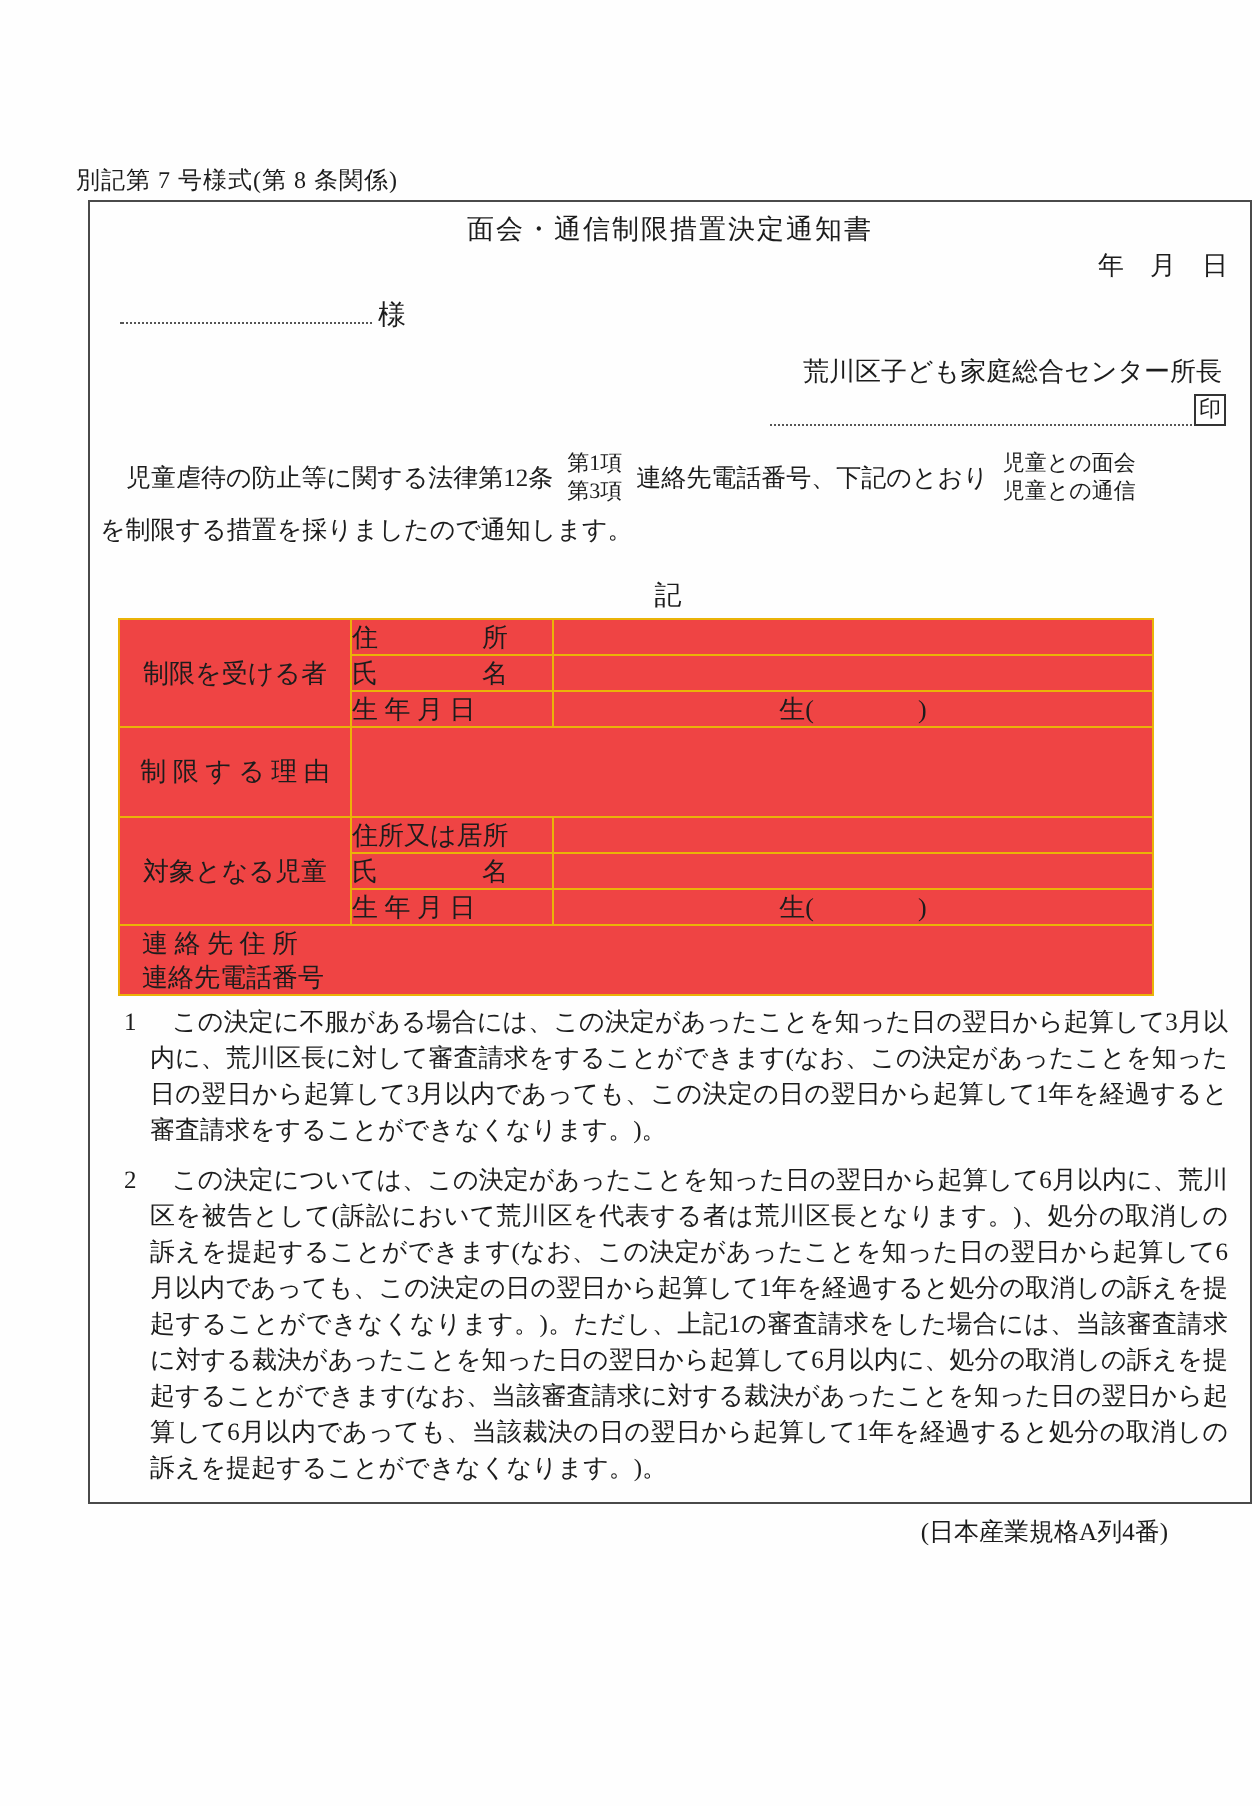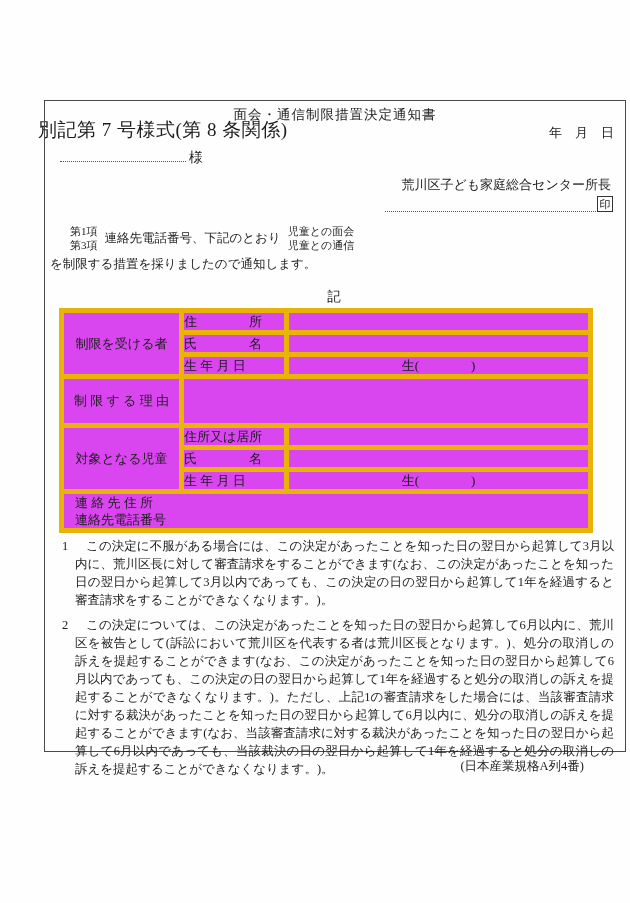--- a/index.html
+++ b/index.html
@@ -6,21 +6,21 @@
   body {
     width: 630px; height: 903px;
     background: #fefefe;
     color: #1c1c1c;
     font-family: "Liberation Serif", "DejaVu Serif", serif;
     position: relative;
     overflow: hidden;
   }
   .form-ref {
     position: absolute; left: 38px; top: 82px;
-    font-size: 19px; letter-spacing: 0.5px; margin-top: 35px;
+    font-size: 12px; letter-spacing: 0.5px;
   }
   .notice-box {
     position: absolute; left: 44px; top: 100px;
     width: 582px; height: 652px;
     border: 1px solid #4a4a4a;
     box-sizing: border-box;
     padding-top: 5px;
   }
   .doc-title {
     text-align: center; font-size: 13.5px; letter-spacing: 1px;
@@ -70,22 +70,22 @@
   .record-marker {
     text-align: center; font-size: 13.5px; letter-spacing: 2px;
     margin-top: 13px; line-height: 18px;
   }
   table.fill-table {
     border-collapse: collapse; table-layout: fixed;
     margin: 2px 0 0 14px; width: 514px;
     font-size: 13px;
   }
   table.fill-table td {
-    border: 5px solid #eab308; padding: 0;
-    overflow: hidden; background: #d946ef;
+    border: 1px solid #eab308; padding: 0;
+    overflow: hidden; background: #ef4444;
   }
   td.col-group { width: 115px; text-align: center; }
   td.col-field { width: 100px; text-align: left; padding-left: 11px; }
   td.col-value { width: 299px; }
   tr.small-row td { height: 17px; line-height: 17px; }
   tr.reason-row td { height: 44px; }
   td.value-center { text-align: center; }
   tr.contact-row td {
     height: 34px; text-align: left; padding-left: 11px; line-height: 17px;
   }
@@ -118,20 +118,21 @@
     <span class="dotted-blank"></span><span class="honorific">様</span>
   </div>
 
   <div class="sender-name">荒川区子ども家庭総合センター所長</div>
   <div class="sender-sig">
     <span class="sender-dotted"></span><span class="seal-box">印</span>
   </div>
 
   <div class="doc-body">
     <div class="clause-line">
+      <span>児童虐待の防止等に関する法律第12条</span>
       <span class="opt-stack">
         <span>第1項</span>
         <span>第3項</span>
       </span>
       <span>連絡先電話番号、下記のとおり</span>
       <span class="opt-stack">
         <span>児童との面会</span>
         <span>児童との通信</span>
       </span>
     </div>

